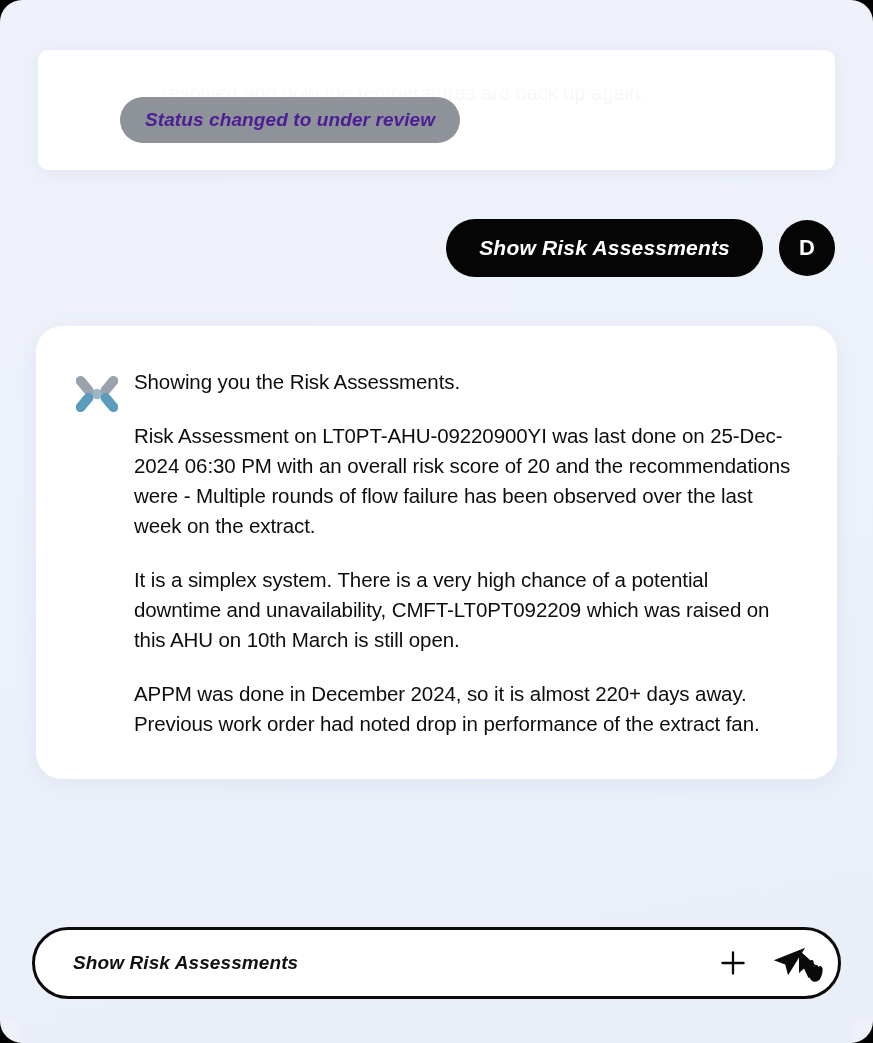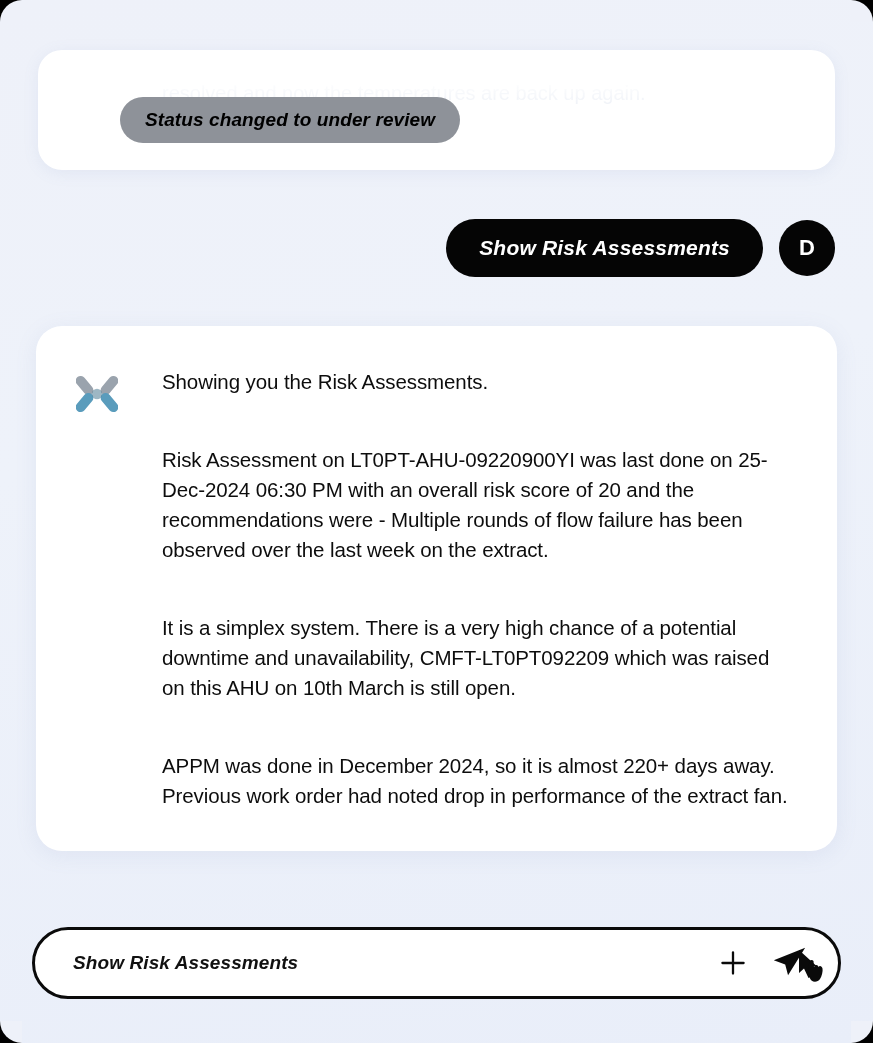--- a/index.html
+++ b/index.html
@@ -59,21 +59,21 @@
   }
 
   
   .card-top {
     position: absolute;
     left: 38px;
     right: 38px;
     top: 50px;
     height: 120px;
     background: #ffffff;
-    border-radius: 24px;
+    border-radius: 10px;
     box-shadow: 0 3px 16px rgba(120, 140, 185, 0.10);
   }
 
   .faded-line {
     position: absolute;
     left: 124px;
     top: 30px;
     font-size: 20px;
     line-height: 26px;
     color: #cfd8e8;
@@ -83,21 +83,21 @@
     mask-image: linear-gradient(to bottom, rgba(0,0,0,0) 0%, rgba(0,0,0,0.55) 70%, rgba(0,0,0,0.8) 100%);
   }
 
   .status-pill {
     position: absolute;
     left: 82px;
     top: 47px;
     padding: 12px 25px;
     border-radius: 24px;
     background: #8e9299;
-    color: #000000;
+    color: #4c1d95;
     font-size: 19px;
     font-style: italic;
     font-weight: 600;
     letter-spacing: 0.1px;
     white-space: nowrap;
   }
 
   
   .user-row {
     position: absolute;
@@ -137,21 +137,21 @@
   .card-answer {
     position: absolute;
     left: 36px;
     right: 36px;
     top: 326px;
     background: #ffffff;
     border-radius: 26px;
     padding: 38px 40px 40px 40px;
     box-shadow: 0 4px 22px rgba(120, 140, 185, 0.11);
     display: flex;
-    gap: 44px;
+    gap: 16px;
     align-items: flex-start;
   }
 
   .brand-icon {
     flex: 0 0 auto;
     width: 42px;
     height: 42px;
     margin-top: 9px;
   }
 
@@ -159,21 +159,21 @@
     flex: 1 1 auto;
     padding-top: 3px;
   }
 
   .answer-body p {
     font-size: 20.5px;
     line-height: 30px;
     color: #0d0d0d;
     letter-spacing: -0.1px;
   }
-  .answer-body p + p { margin-top: 48px; }
+  .answer-body p + p { margin-top: 24px; }
 
   
   .composer {
     position: absolute;
     left: 32px;
     right: 32px;
     bottom: 44px;
     height: 72px;
     background: #ffffff;
     border: 3px solid #0a0a0a;

